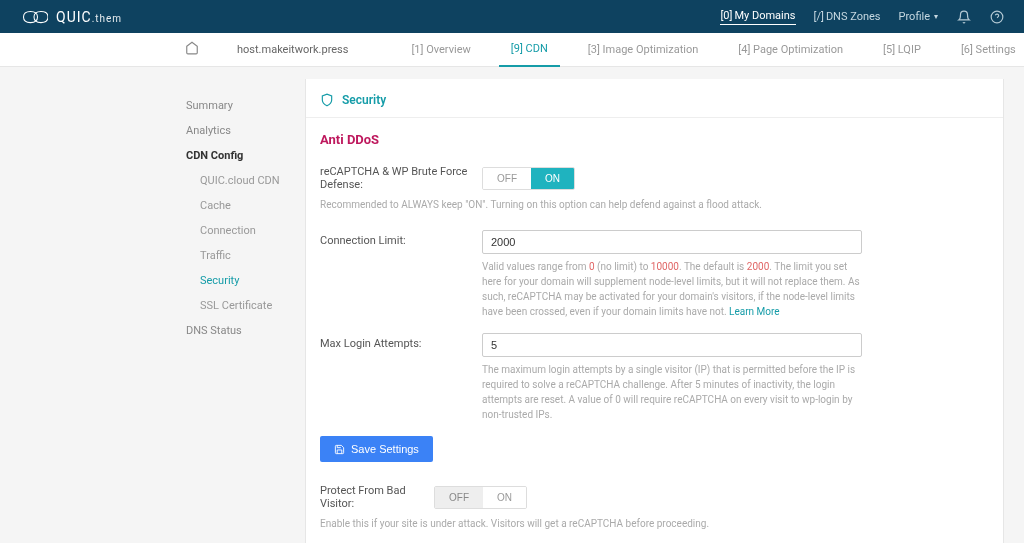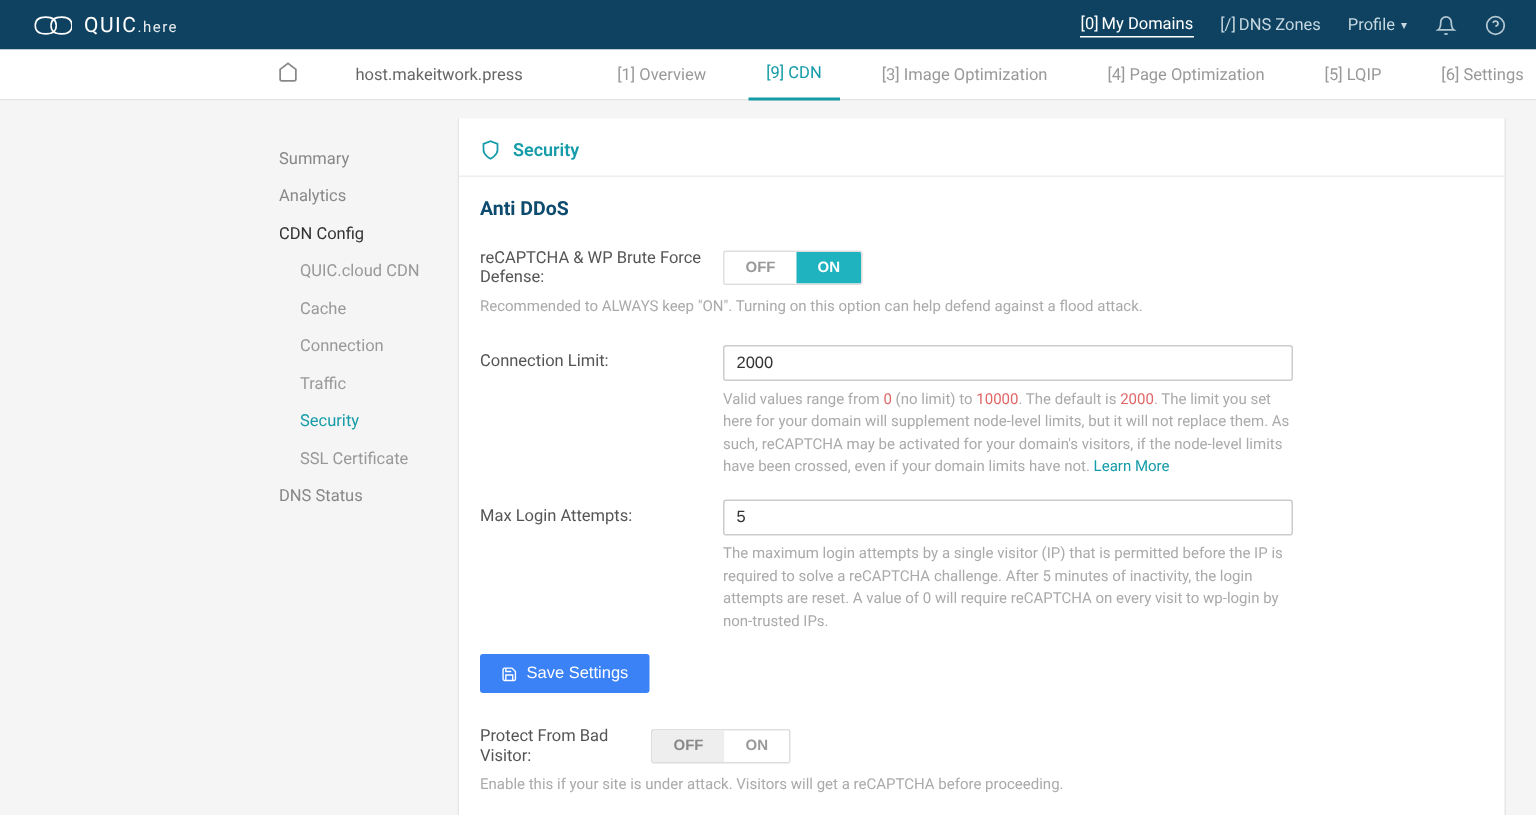--- a/index.html
+++ b/index.html
@@ -14,33 +14,33 @@
     .topbar-icon{width:15px;height:15px;display:flex;align-items:center;justify-content:center;opacity:0.9}
     .subheader{background:#fff;border-bottom:1px solid #e6e6e6;height:34px;display:flex;align-items:center;padding:0 20px}
     .subheader-inner{margin-left:165px;display:flex;align-items:center;gap:16px}
     .home-icon{color:#888;margin-right:22px}
     .breadcrumb-host{color:#666;font-size:11px;margin-right:35px}
     .tab{color:#999;font-size:11px;padding:10px 12px;cursor:pointer;white-space:nowrap}
     .tab.active{color:#159ca8;border-bottom:2px solid #159ca8}
     .main{display:flex;padding-top:12px}
     .sidebar{width:186px;padding:14px 0 0 0;font-size:11px}
     .side-item{color:#888;padding:6px 0;cursor:pointer}
-    .side-item.active{color:#333;font-weight:400}
+    .side-item.active{color:#333;font-weight:700}
     .side-sub{padding-left:14px}
     .side-sub .side-item{color:#999}
     .side-sub .side-item.active{color:#159ca8;font-weight:400}
     .content{flex:1;background:#fff;border:1px solid #e6e6e6;border-top:none;padding:0;margin-right:20px;min-height:520px}
     .section-head{padding:14px 14px 10px;display:flex;align-items:center;gap:8px;border-bottom:1px solid #eee}
     .section-title{color:#159ca8;font-size:12px;font-weight:600}
     .section-body{padding:14px 14px 10px}
-    h3.anti{font-size:13px;font-weight:700;color:#0c4a6e;margin-bottom:18px}
+    h3.anti{font-size:13px;font-weight:700;color:#be185d;margin-bottom:18px}
     .row{display:flex;align-items:center;gap:14px;margin-bottom:4px}
     .row-label{font-size:11px;color:#555;width:148px;flex-shrink:0}
     .toggle{display:inline-flex;border:1px solid #ddd;border-radius:2px;overflow:hidden}
-    .toggle-btn{padding:5px 14px;font-size:10px;font-weight:700;background:#fff;color:#999;cursor:pointer;border:none}
+    .toggle-btn{padding:5px 14px;font-size:10px;font-weight:400;background:#fff;color:#999;cursor:pointer;border:none}
     .toggle-btn.on{background:#1fb3bf;color:#fff}
     .toggle-btn.off{background:#eee;color:#888}
     .help{font-size:10px;color:#aaa;margin-top:6px;line-height:1.5;margin-bottom:18px}
     .num-input{height:24px;width:380px;max-width:100%;padding:0 8px;font-size:11px;border:1px solid #ccc;border-radius:2px;color:#333}
     .fieldblock{display:flex;gap:14px;margin-bottom:6px}
     .fieldblock .row-label{padding-top:4px}
     .fieldright{flex:1}
     .fieldhelp{font-size:10px;color:#aaa;line-height:1.5;margin-top:5px;max-width:380px}
     .link{color:#159ca8}
     .red{color:#e06666}
@@ -48,21 +48,21 @@
     .dropdown-arrow{font-size:8px;margin-left:2px}
   </style>
 </head>
 <body>
 
 <div class="topbar">
   <div class="topbar-left">
     <svg width="28" height="16" viewBox="0 0 40 20">
         <path d="M5 10 Q5 2 15 2 Q25 2 25 10 Q25 18 15 18 Q5 18 5 10 M20 10 Q20 2 30 2 Q40 2 40 10 Q40 18 30 18 Q20 18 20 10" fill="none" stroke="#fff" stroke-width="1.5"></path>
       </svg>
-    <span class="logo-text"><span>QUIC</span><span class="logo-cloud">.here</span></span>
+    <span class="logo-text"><span>QUIC</span><span class="logo-cloud">.them</span></span>
   </div>
   <div class="topbar-right">
     <span class="topbar-link active">
         <span>[0]</span> 
         <span>My Domains</span>
       </span>
     <span class="topbar-link">
         <span>[/]</span> 
         <span>DNS Zones</span>
       </span>

